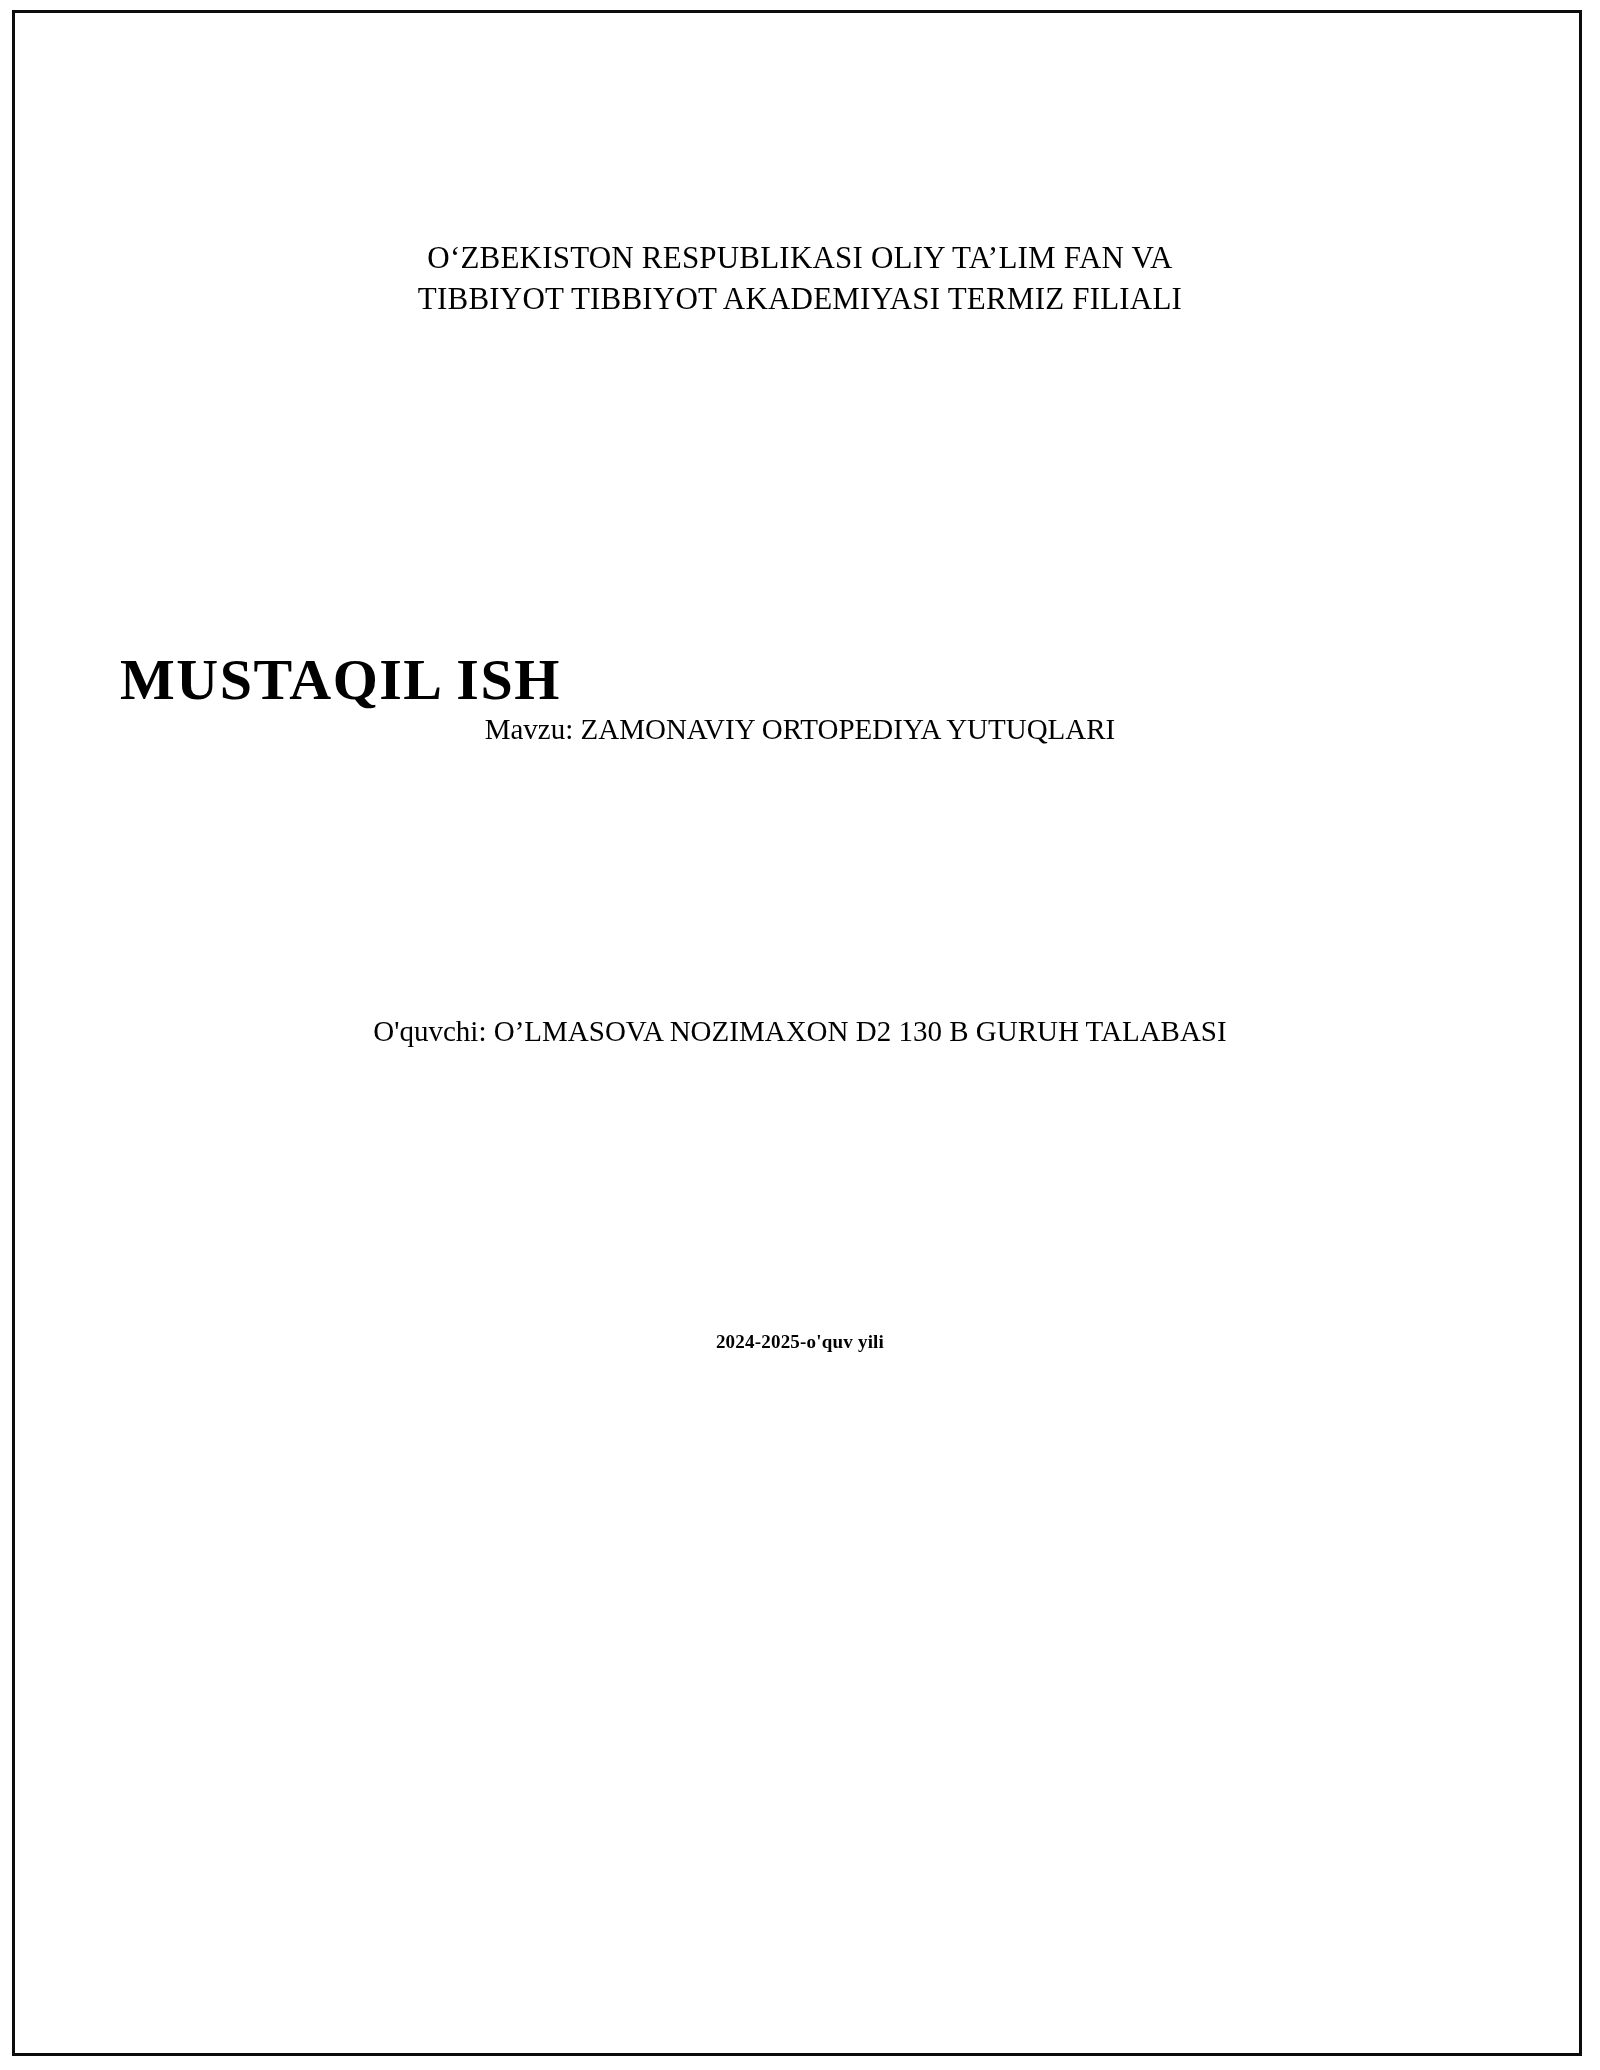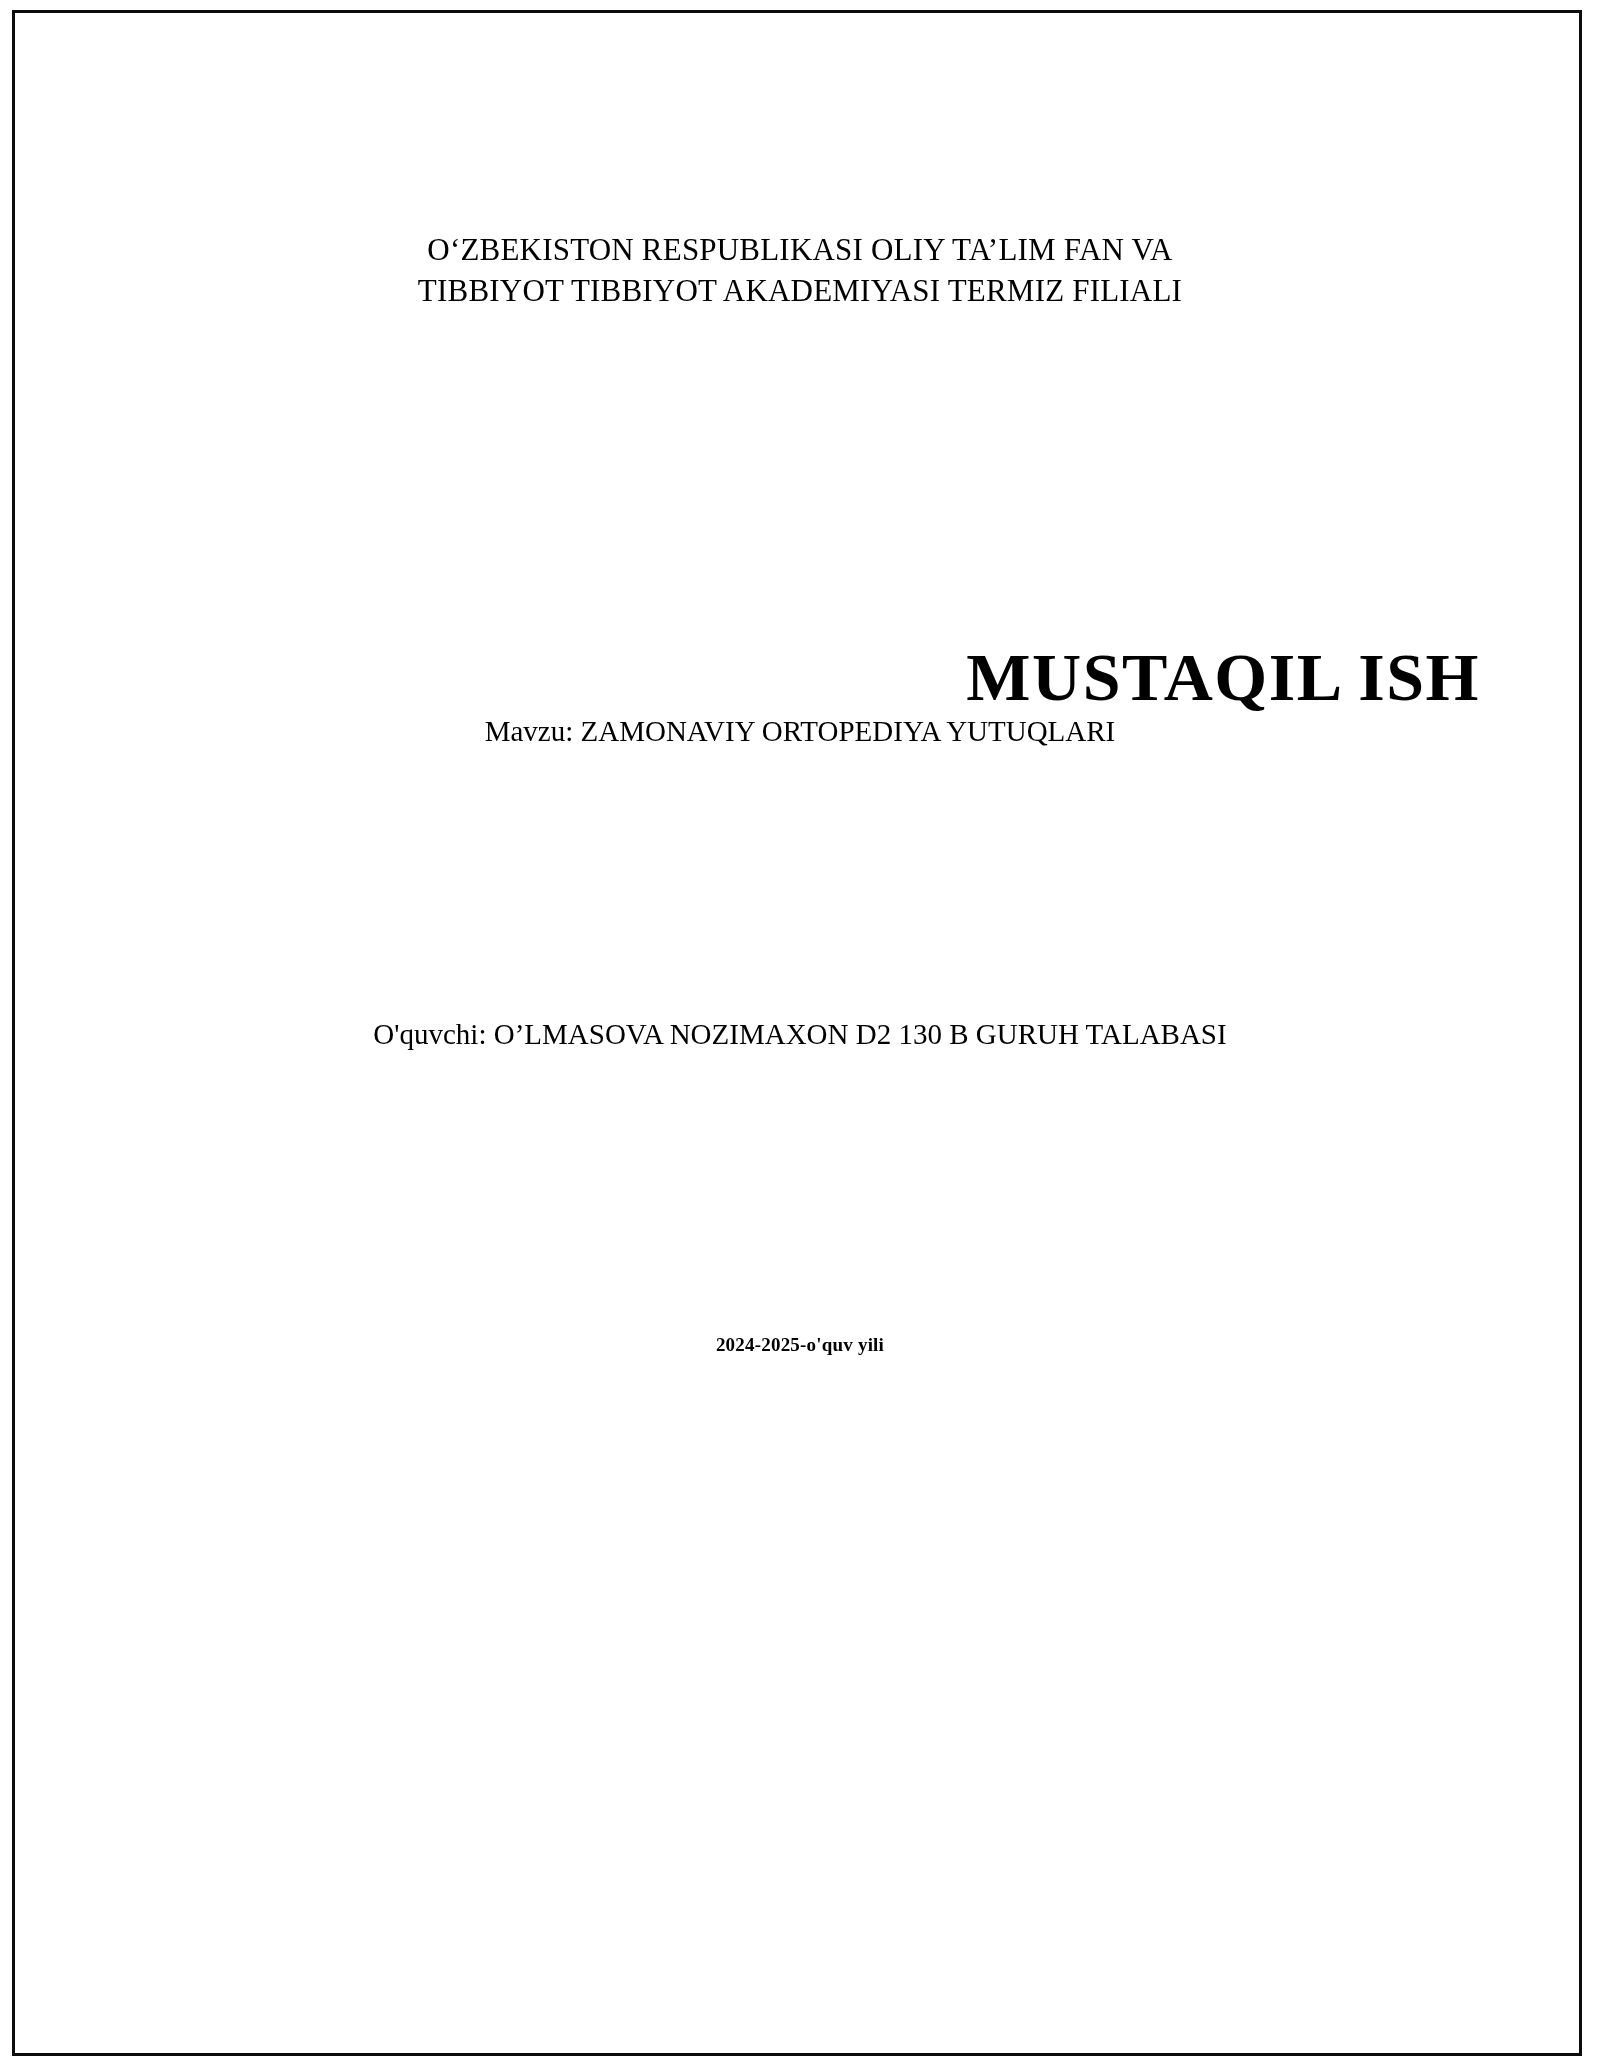--- a/index.html
+++ b/index.html
@@ -32,39 +32,39 @@
     height: 2046px;
     border: 3px solid #0c0c0c;
     box-sizing: border-box;
     pointer-events: none;
   }
   .page-content {
     position: relative;
     width: 1480px;
     height: 100%;
     box-sizing: border-box;
-    padding: 0 60px;
+    padding: 8px 60px;
   }
 
   .header-block {
     margin-top: 230px;
     text-align: center;
     font-size: 31px;
     line-height: 1.32;
     letter-spacing: 0.2px;
   }
   .header-line {
     display: block;
     white-space: nowrap;
   }
 
   .doc-title {
     margin-top: 330px;
-    text-align: right;
-    font-size: 68px;
+    text-align: left;
+    font-size: 58px;
     font-weight: bold;
     letter-spacing: 1.5px;
     line-height: 1.05;
   }
 
   .subject-line {
     text-align: center;
     font-size: 29px;
     line-height: 1.3;
   }

